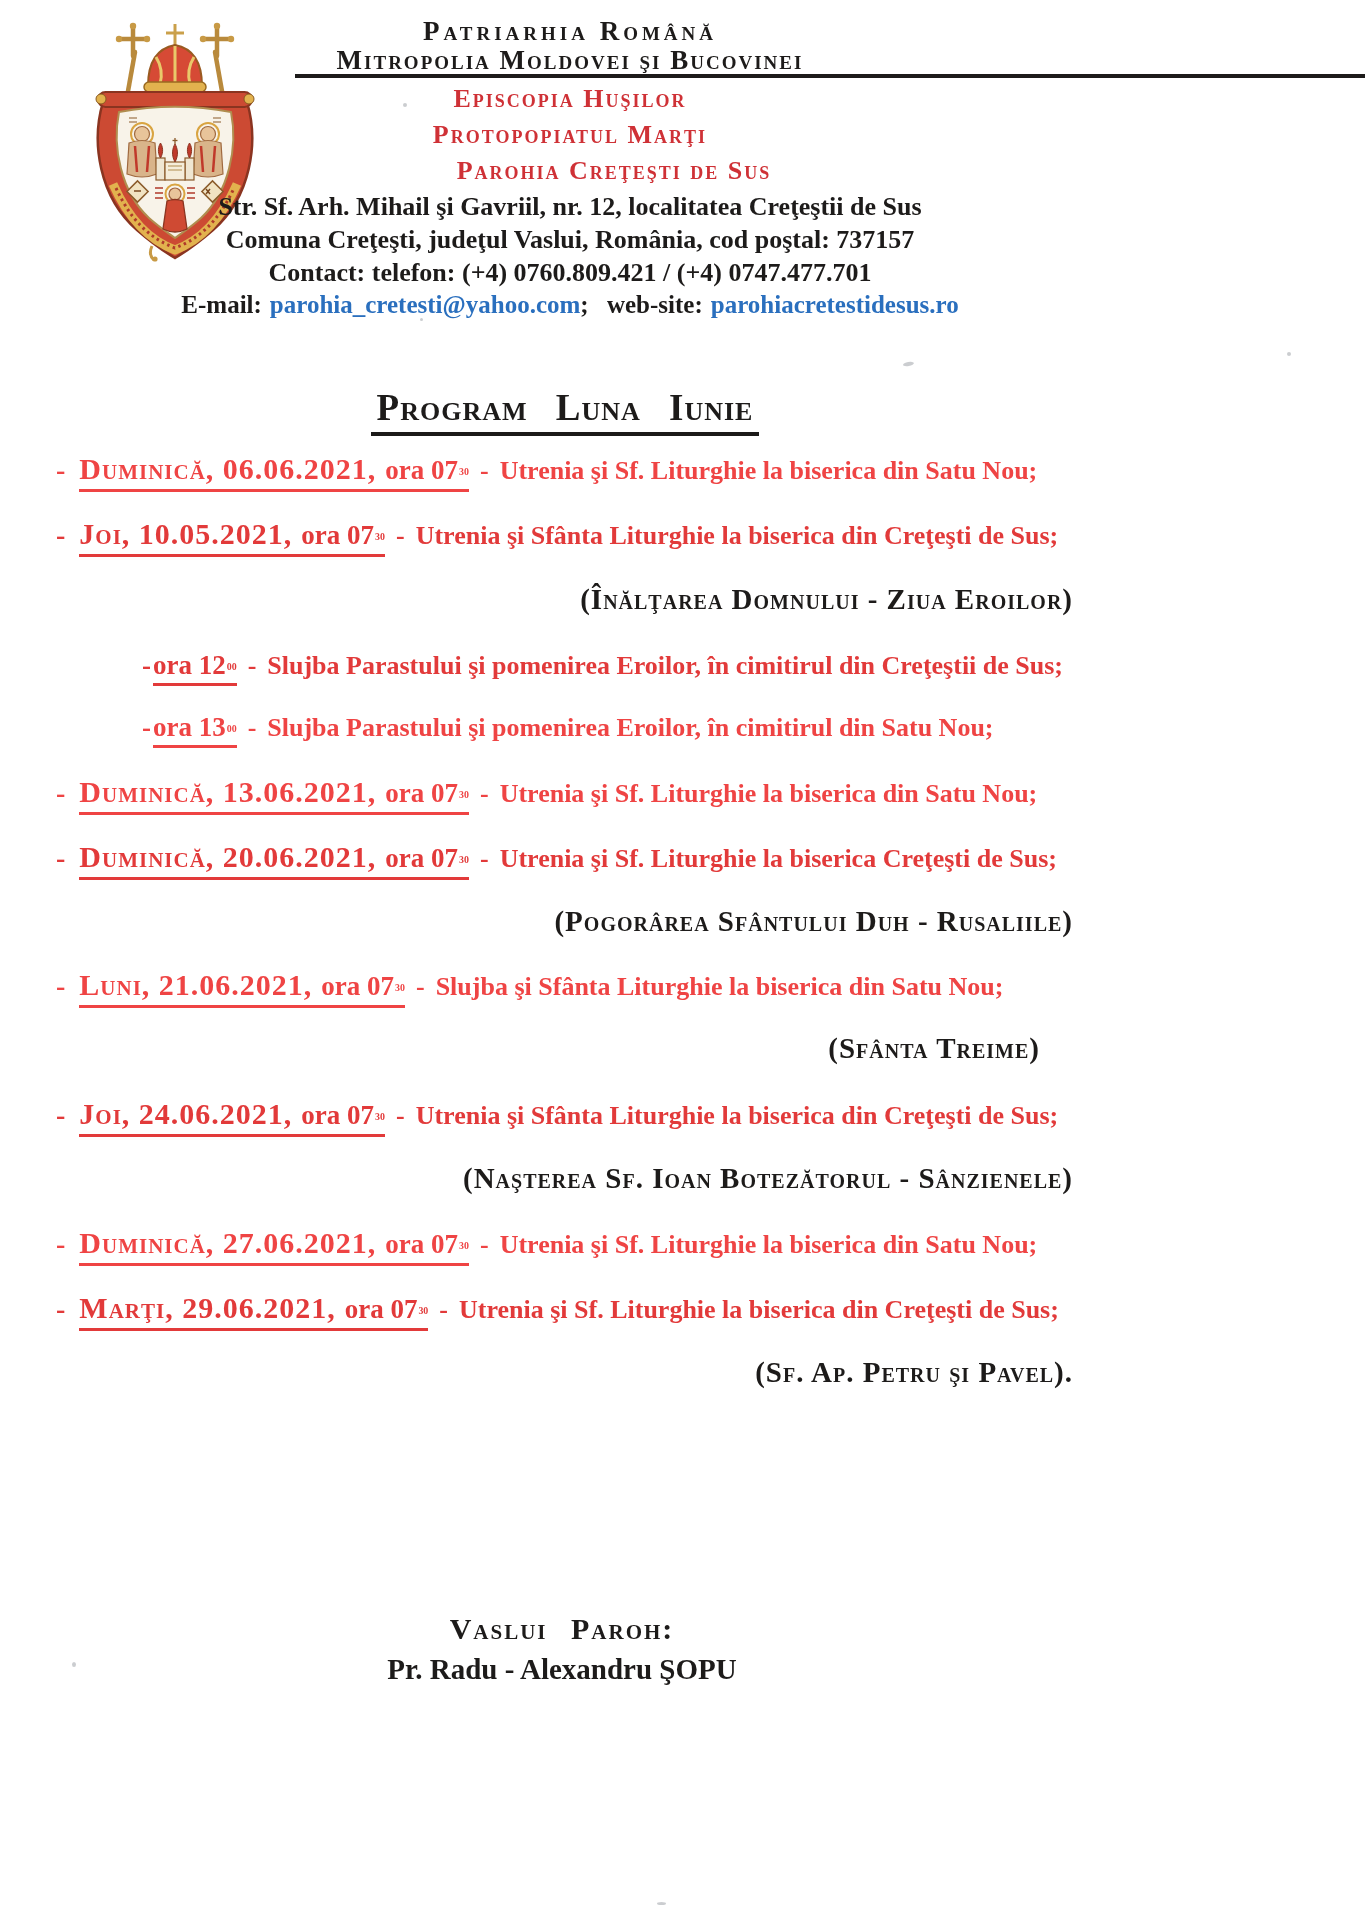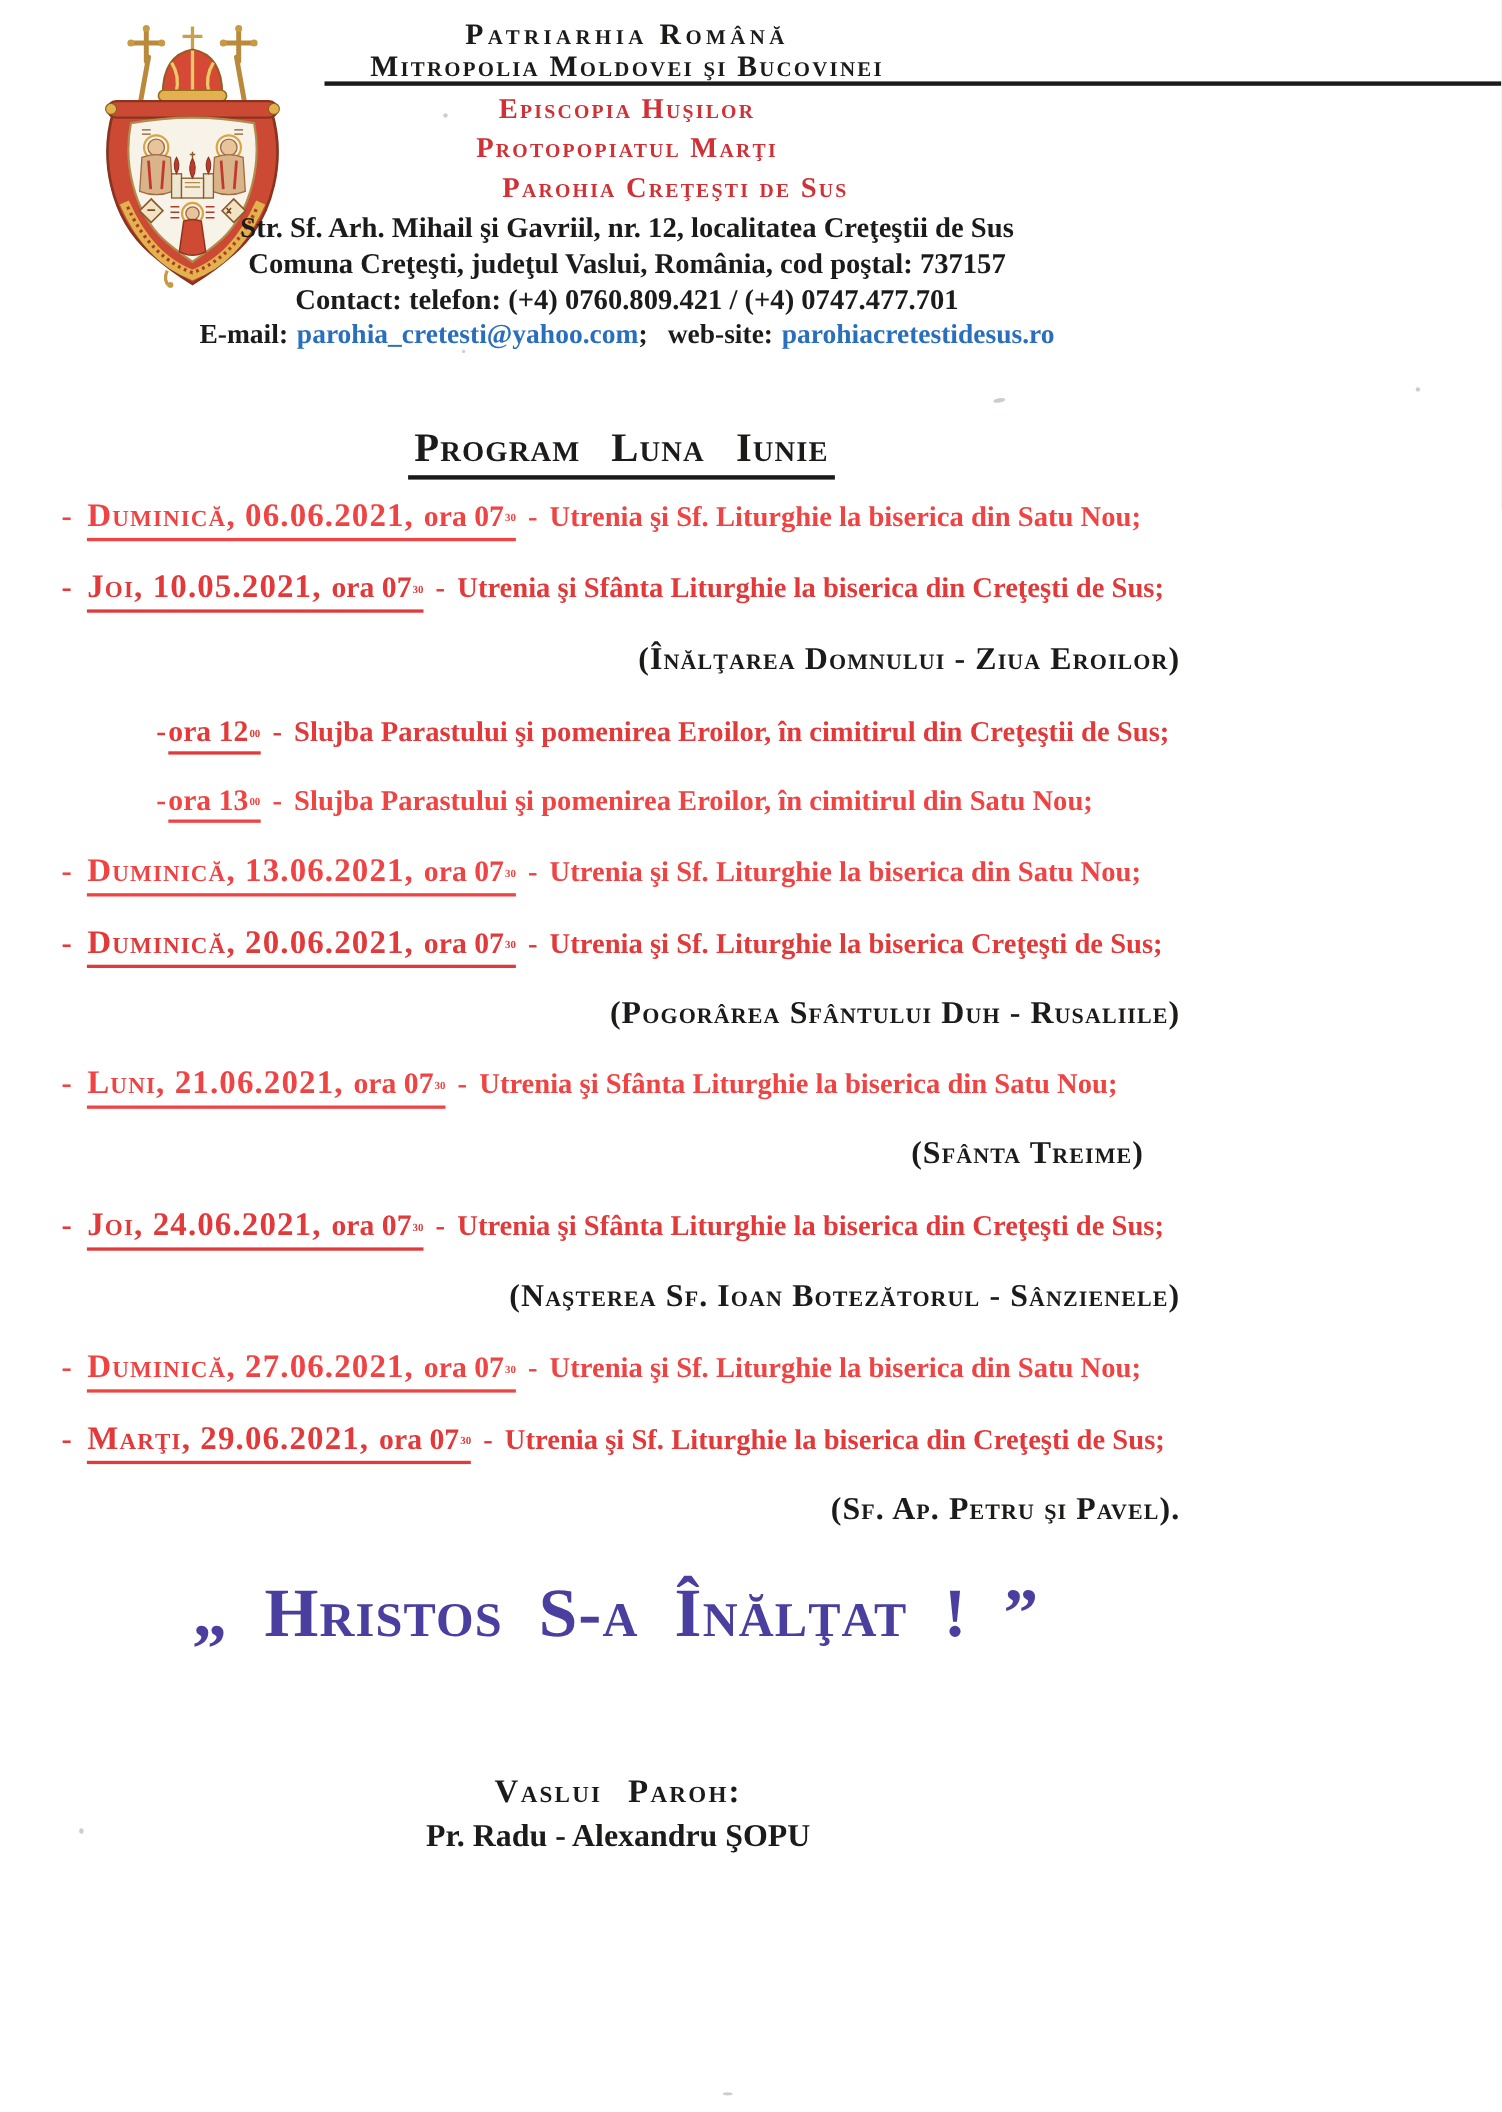--- a/index.html
+++ b/index.html
@@ -192,42 +192,41 @@
     <span class="bullet">-</span><span class="date"><span class="day">Duminică, 13.06.2021,</span><span class="tpart">ora 07</span><sup>30</sup></span><span class="sep">-</span><span class="desc">Utrenia şi Sf. Liturghie la biserica din Satu Nou;</span>
   </div>
 
   <div class="line entry c-red" style="top:840px">
     <span class="bullet">-</span><span class="date"><span class="day">Duminică, 20.06.2021,</span><span class="tpart">ora 07</span><sup>30</sup></span><span class="sep">-</span><span class="desc">Utrenia şi Sf. Liturghie la biserica Creţeşti de Sus;</span>
   </div>
 
   <div class="feast" style="top:905px">(Pogorârea Sfântului Duh - Rusaliile)</div>
 
   <div class="line entry c-blue" style="top:968px">
-    <span class="bullet">-</span><span class="date"><span class="day">Luni, 21.06.2021,</span><span class="tpart">ora 07</span><sup>30</sup></span><span class="sep">-</span><span class="desc">Utrenia şi Sfânta Liturghie la biserica din Satu Nou;</span>
+    <span class="bullet">-</span><span class="date"><span class="day">Luni, 21.06.2021,</span><span class="tpart">ora 07</span><sup>30</sup></span><span class="sep">-</span><span class="desc">Slujba şi Sfânta Liturghie la biserica din Satu Nou;</span>
   </div>
 
   <div class="feast" style="top:1032px;right:325px">(Sfânta Treime)</div>
 
   <div class="line entry c-red" style="top:1097px">
     <span class="bullet">-</span><span class="date"><span class="day">Joi, 24.06.2021,</span><span class="tpart">ora 07</span><sup>30</sup></span><span class="sep">-</span><span class="desc">Utrenia şi Sfânta Liturghie la biserica din Creţeşti de Sus;</span>
   </div>
 
   <div class="feast" style="top:1162px">(Naşterea Sf. Ioan Botezătorul - Sânzienele)</div>
 
   <div class="line entry c-blue" style="top:1226px">
     <span class="bullet">-</span><span class="date"><span class="day">Duminică, 27.06.2021,</span><span class="tpart">ora 07</span><sup>30</sup></span><span class="sep">-</span><span class="desc">Utrenia şi Sf. Liturghie la biserica din Satu Nou;</span>
   </div>
 
   <div class="line entry c-red" style="top:1291px">
     <span class="bullet">-</span><span class="date"><span class="day">Marţi, 29.06.2021,</span><span class="tpart">ora 07</span><sup>30</sup></span><span class="sep">-</span><span class="desc">Utrenia şi Sf. Liturghie la biserica din Creţeşti de Sus;</span>
   </div>
 
   <div class="feast" style="top:1356px">(Sf. Ap. Petru şi Pavel).</div>
 
-  <div class="quote">„ Hristos S-a Înălţat ! ”</div>
 
   <div class="f-role">Vaslui Paroh:</div>
   <div class="f-name">Pr. Radu - Alexandru ŞOPU</div>
 
   <div class="speck" style="left:903px;top:362px;width:11px;height:4px;transform:rotate(-10deg)"></div>
   <div class="speck" style="left:1287px;top:352px;width:4px;height:4px"></div>
   <div class="speck" style="left:403px;top:103px;width:4px;height:4px"></div>
   <div class="speck" style="left:420px;top:318px;width:3px;height:3px"></div>
   <div class="speck" style="left:72px;top:1662px;width:4px;height:5px"></div>
   <div class="speck" style="left:657px;top:1902px;width:9px;height:3px"></div>

